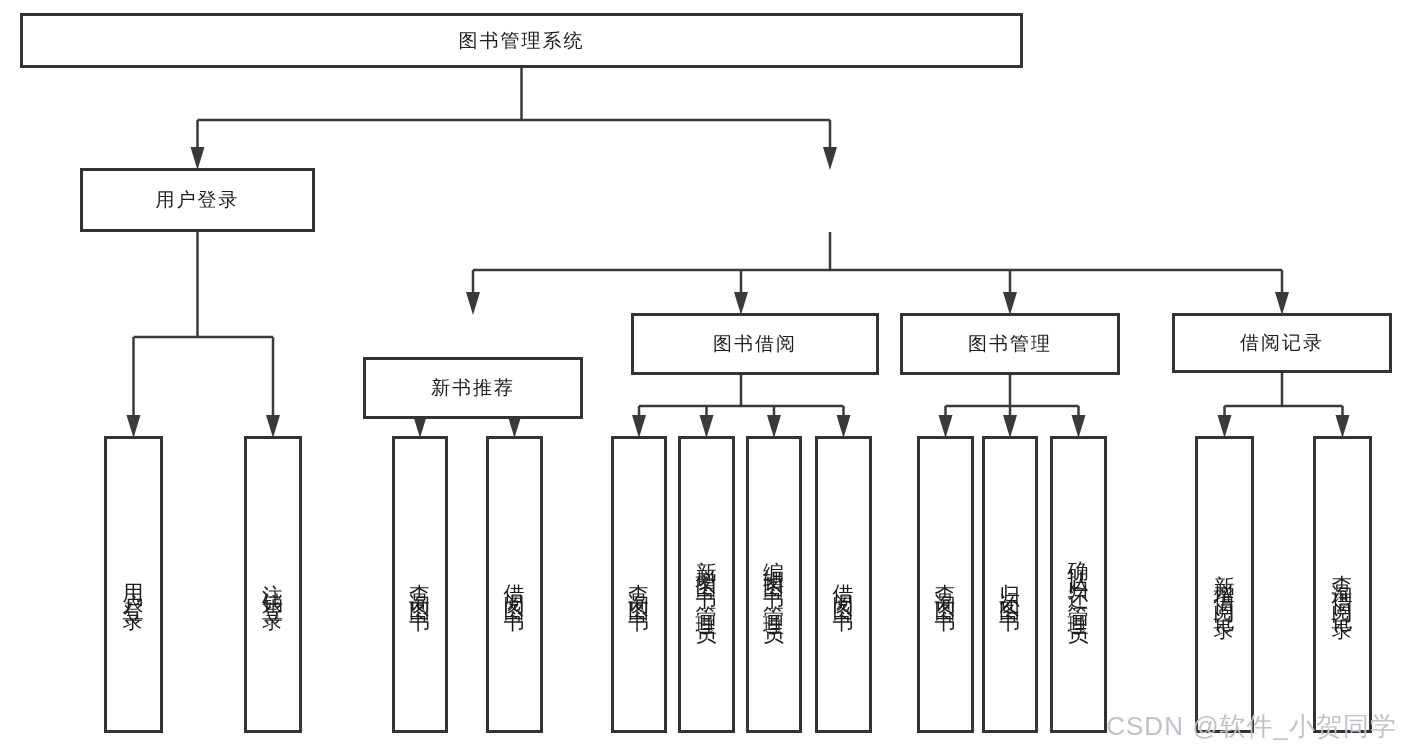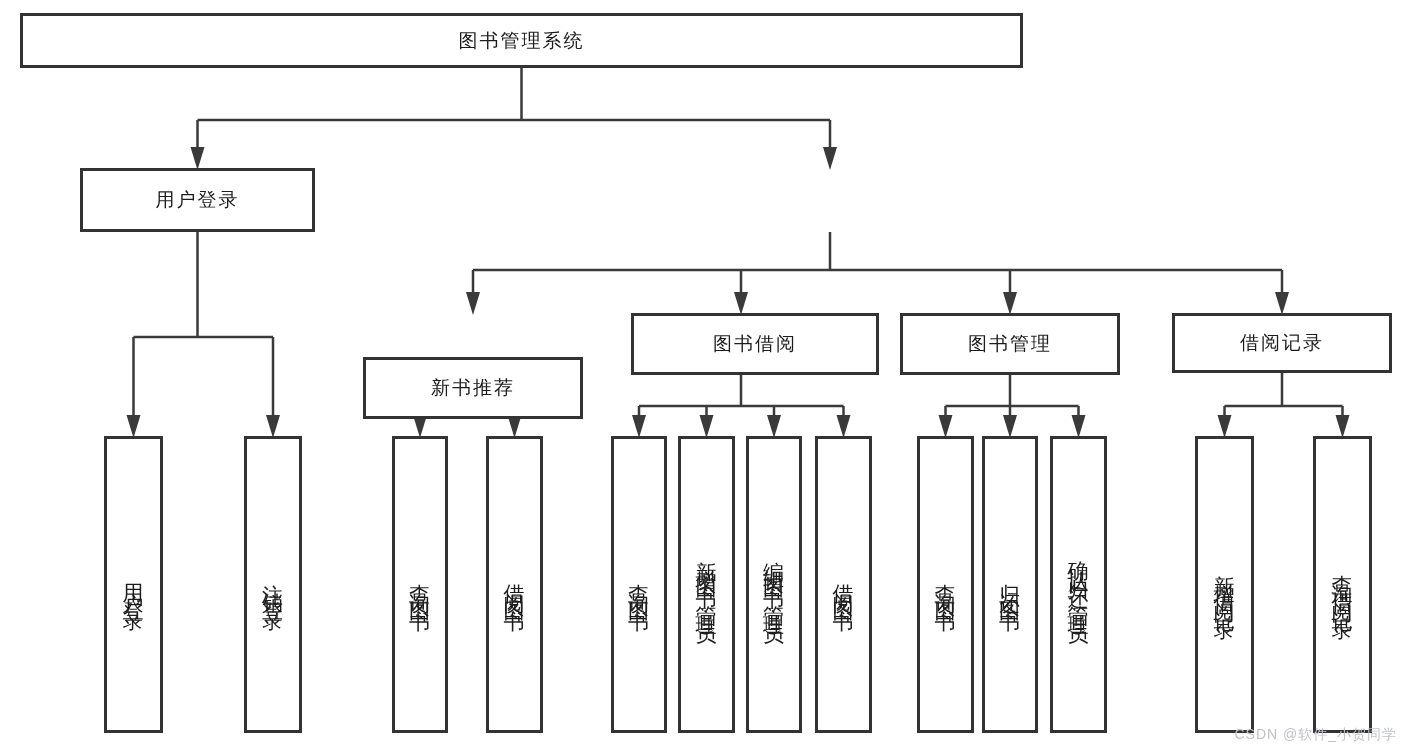--- a/index.html
+++ b/index.html
@@ -49,21 +49,21 @@
     font-size:21px;
     letter-spacing:9px;
     line-height:1;
     color:var(--text);
     white-space:nowrap;
   }
   .watermark{
     position:absolute;
     right:8px;
     bottom:3px;
-    font-size:14px;
+    font-size:26px;
     letter-spacing:1px;
     color:var(--watermark);
     white-space:nowrap;
   }
 </style>
 </head>
 <body>
 
 <div class="canvas">
 

